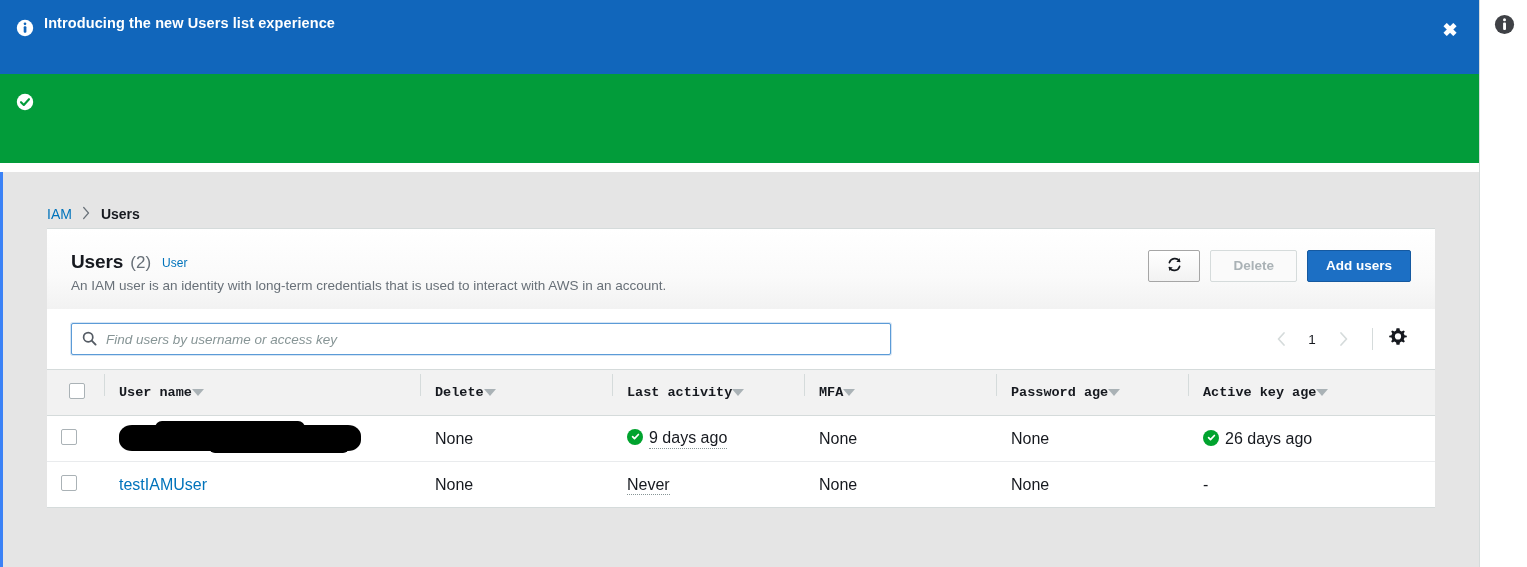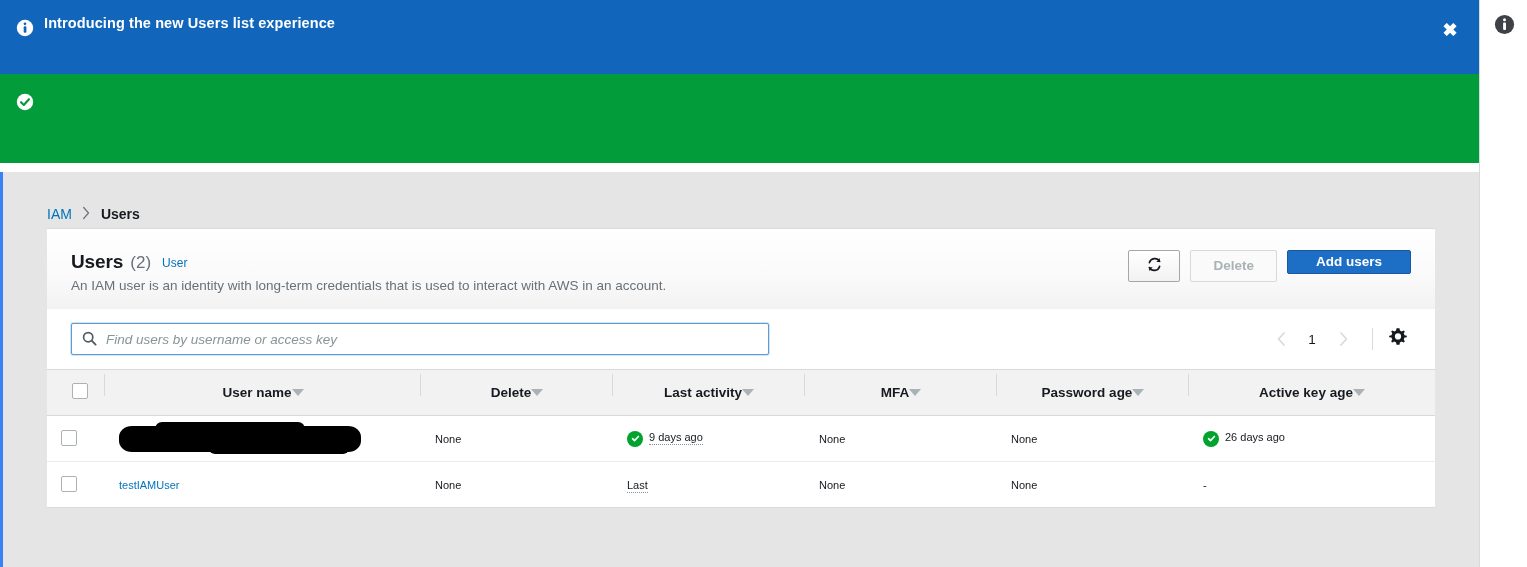--- a/index.html
+++ b/index.html
@@ -170,32 +170,32 @@
   .btn-disabled {
     background: #fafafa;
     border: 1px solid #d5dbdb;
     color: #aab2b6;
     padding: 0 22px; height: 32px;
   }
   .btn-primary {
     background: #1c6fc4;
     border: 1px solid #1559a0;
     color: #ffffff;
-    padding: 0 28px; height: 24px;
+    padding: 0 18px; height: 32px;
   }
 
   .filter-row {
     position: relative;
     background: #ffffff;
     padding: 14px 24px 14px 24px;
     display: flex; align-items: center;
   }
   .search-wrap {
     position: relative;
-    width: 698px; height: 32px;
+    width: 820px; height: 32px;
   }
   .search-input {
     width: 100%; height: 32px;
     border: 1px solid #5b9dd9;
     border-radius: 2px;
     outline: 2px solid rgba(90,150,210,.25);
     outline-offset: -1px;
     padding: 0 10px 0 34px;
     font-family: "Liberation Sans", sans-serif;
     font-size: 13.5px;
@@ -250,23 +250,24 @@
     height: 46px;
     text-align: left;
     font-size: 13.5px;
     font-weight: bold;
     color: #16191f;
     padding: 0;
     vertical-align: middle;
   }
   .th-inner {
     display: flex; align-items: center;
-    justify-content: center;
+    justify-content: flex-start;
     padding: 0 14px 0 0;
     position: relative;
+    font-family: Liberation Mono, monospace;
   }
   .th-inner::before {
     content: "";
     position: absolute;
     left: -1px; top: -11px;
     width: 1px; height: 22px;
     background: #d5dbdb;
   }
   th.col-check .th-inner::before { display: none; }
   .th-label { padding-left: 14px; white-space: nowrap; }
@@ -274,21 +275,21 @@
     width: 0; height: 0;
     border-left: 6px solid transparent;
     border-right: 6px solid transparent;
     border-top: 7px solid #aab2b6;
     cursor: pointer;
     flex: none;
   }
   table.users tbody td {
     height: 46px;
     border-bottom: 1px solid #e9ebed;
-    font-size: 11px;
+    font-size: 16px;
     color: #16191f;
     padding: 0 14px;
     vertical-align: middle;
   }
   table.users tbody tr:last-child td { border-bottom: 1px solid #d5dbdb; }
   .cell-link { color: #0073bb; text-decoration: none; cursor: pointer; }
   .checkbox {
     width: 16px; height: 16px;
     border: 1px solid #aab2b6;
     border-radius: 2px;
@@ -533,21 +534,21 @@
 
           <tr>
             <td class="col-check">
               <span class="checkbox"></span>
             </td>
             <td class="col-user">
               <a class="cell-link" href="#">testIAMUser</a>
             </td>
             <td class="col-groups">None</td>
             <td class="col-lastact">
-              <span class="dotted">Last</span>
+              <span class="dotted">Never</span>
             </td>
             <td class="col-mfa">None</td>
             <td class="col-pwage">None</td>
             <td class="col-keyage">-</td>
           </tr>
 
         </tbody>
       </table>
 
     </div>

